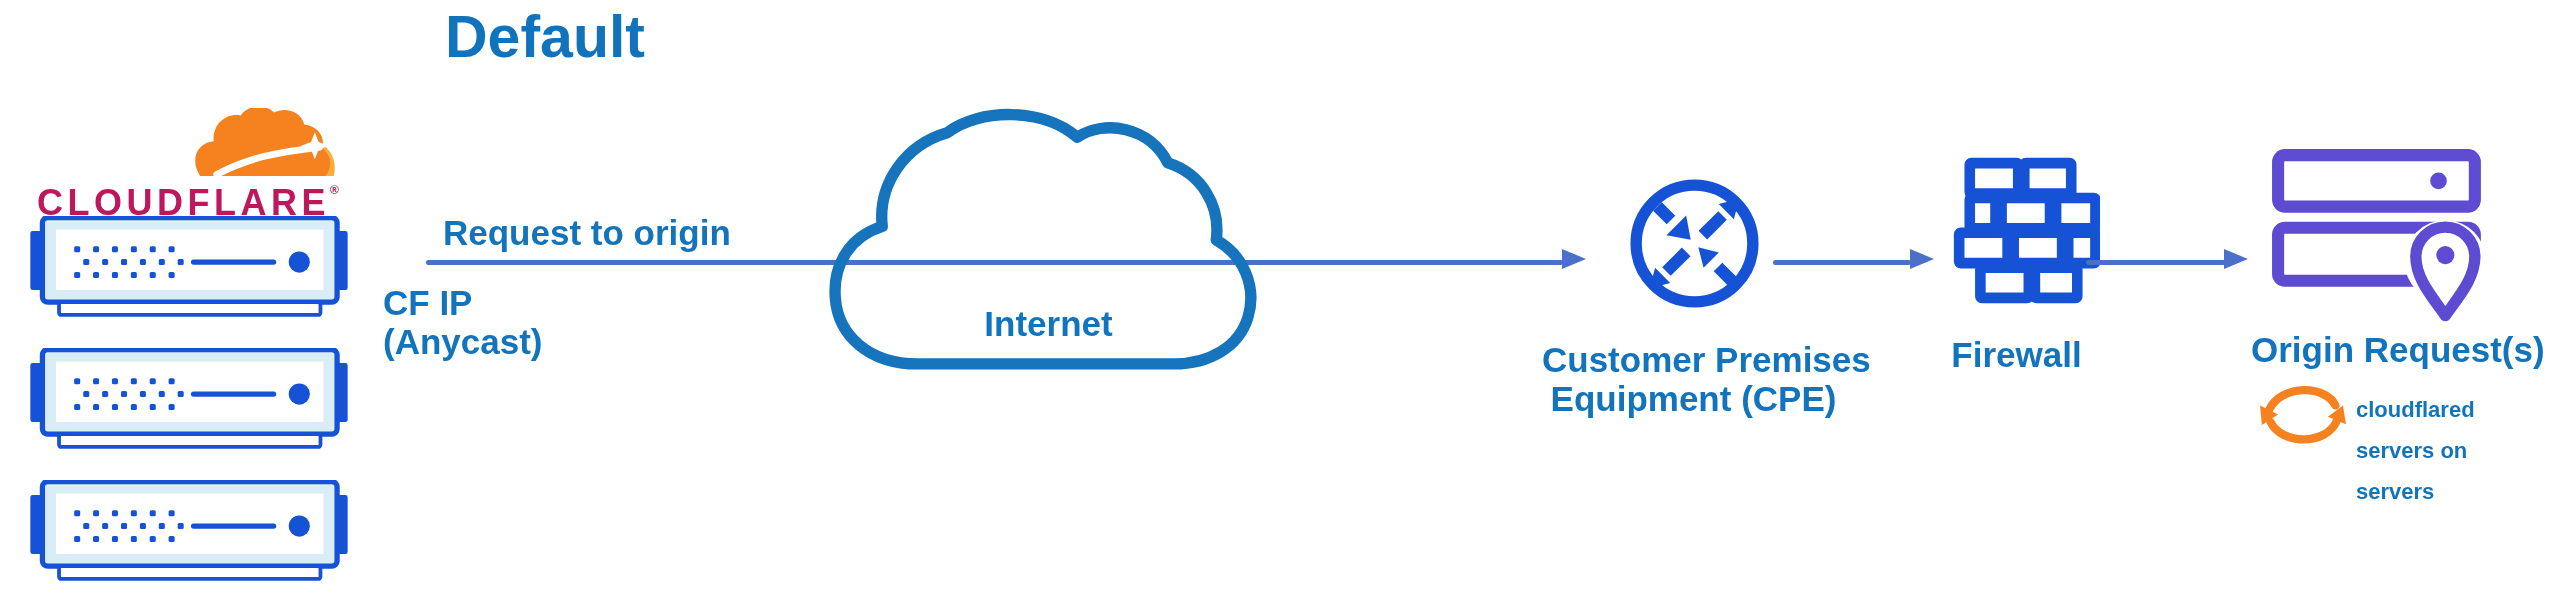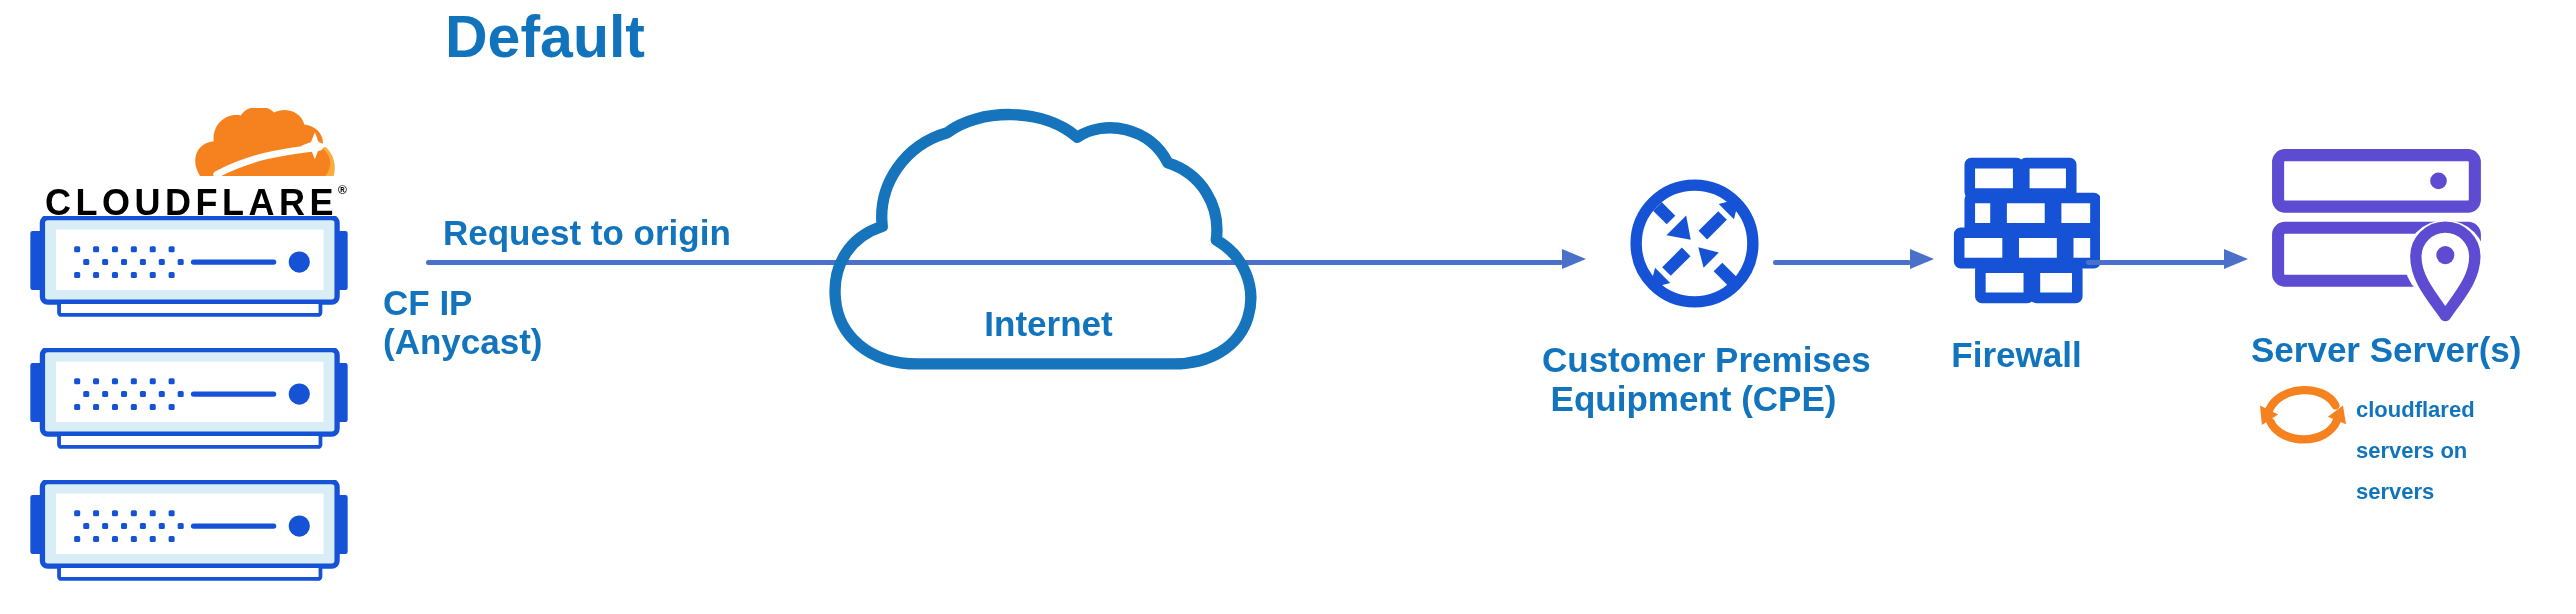--- a/index.html
+++ b/index.html
@@ -2,21 +2,21 @@
 <html style="font-size:12px"><head>
 <meta charset="utf-8">
 <style>
   html,body{margin:0;padding:0;background:#ffffff;}
   .canvas{position:relative;width:2576px;height:614px;background:#ffffff;overflow:hidden;
           font-family:"Liberation Sans", sans-serif;padding-left:33px;}
   .abs{position:absolute;}
   .title{left:445px;top:3px;font-size:59px;font-weight:700;color:#1173BB;white-space:nowrap;}
   .lbl{color:#1174BC;font-weight:700;font-size:35px;line-height:39px;white-space:nowrap;}
   .center{text-align:center;}
-  .wordmark{left:45px;top:182px;font-size:36px;font-weight:800;color:#000000;letter-spacing:4.5px;white-space:nowrap;}
+  .wordmark{left:37px;top:182px;font-size:36px;font-weight:800;color:#be185d;letter-spacing:4.5px;white-space:nowrap;}
   .wordmark sup{font-size:12px;letter-spacing:0;vertical-align:21px;}
   .shaft{height:5.3px;background:#4B70C9;border-radius:2.3px;}
   .ahead{width:0;height:0;border-top:10.6px solid transparent;border-bottom:10.6px solid transparent;
          border-left:24px solid #4B70C9;}
   svg{display:block;}
 </style>
 </head>
 <body>
 
 <div class="canvas">
@@ -196,21 +196,21 @@
       <circle cx="228" cy="46" r="11" fill="#5D4BD1"></circle>
       <rect x="16" y="108" width="260" height="70" rx="9" fill="#ffffff" stroke="#5D4BD1" stroke-width="16"></rect>
       <circle cx="237" cy="152" r="54" fill="#ffffff"></circle>
       <rect x="200" y="160" width="85" height="75" fill="#ffffff"></rect>
       <g>
         <path d="M 237 224 C 217 196 198 174 198 146 A 39 39 0 1 1 276 146 C 276 174 257 196 237 224 Z" fill="#ffffff" stroke="#5D4BD1" stroke-width="15" stroke-linejoin="round"></path>
         <circle cx="237" cy="144" r="12" fill="#5D4BD1"></circle>
       </g>
     </svg>
   </div>
-  <div class="abs lbl center" style="left:2251px;top:330px;width:257px;">Server Server(s)</div>
+  <div class="abs lbl center" style="left:2251px;top:330px;width:257px;">Origin Request(s)</div>
 
   <div class="abs" style="left:2257px;top:378px;">
     <svg width="92" height="76" viewBox="0 0 122 100">
       <path d="M 104 36 C 90 8 32 8 16 42" fill="none" stroke="#F6821F" stroke-width="11" stroke-linecap="round"></path>
       <polygon points="6.5,62 4,36 28,48" fill="#F6821F"></polygon>
       <path d="M 18 58 C 32 88 92 90 106 56" fill="none" stroke="#F6821F" stroke-width="11" stroke-linecap="round"></path>
       <polygon points="114,36 118,61 94,51" fill="#F6821F"></polygon>
     </svg>
   </div>
   <div class="abs lbl" style="left:2356px;top:389px;font-size:22px;line-height:41px;">

